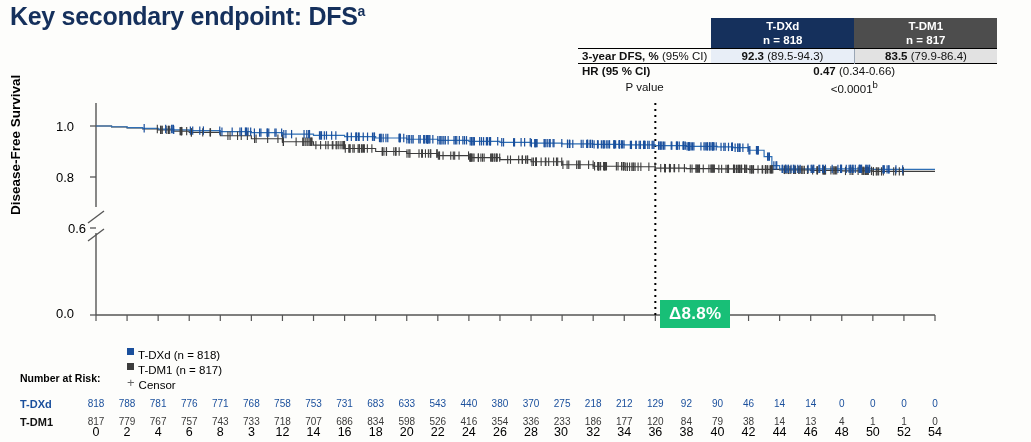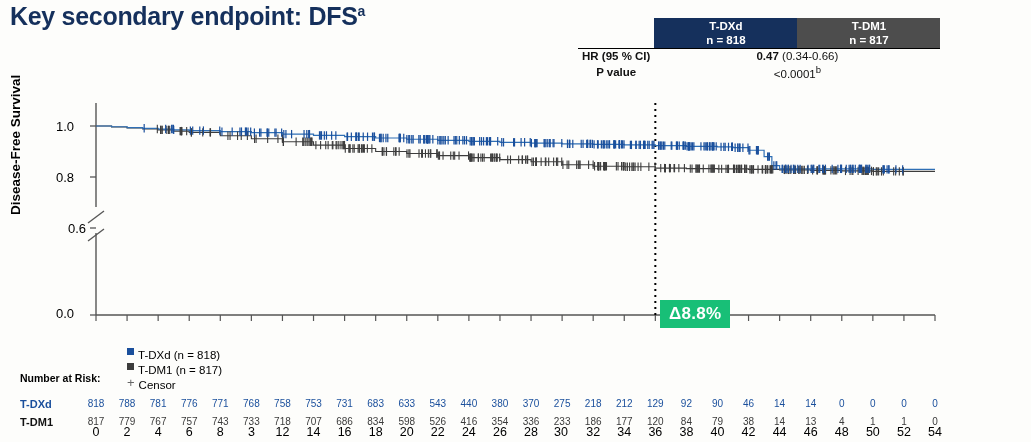--- a/index.html
+++ b/index.html
@@ -39,21 +39,21 @@
   }
   .rowlabel{text-align:left;font-weight:bold;border-top:1.4px solid #000;}
   .rowlabel .light{font-weight:normal;}
   .cell-dxd{background:#e8eef7;text-align:center;border-top:1.4px solid #000;}
   .cell-dm1{background:#e2e2e2;text-align:center;border-top:1.4px solid #000;border-left:1px solid #9aa6b5;}
   .cell-dxd b,.cell-dm1 b{font-weight:bold;}
   .rowlabel-plain{text-align:left;font-weight:bold;border-top:1.4px solid #000;}
   .span-center{text-align:center;border-top:1.4px solid #000;}
   .span-center-nb{text-align:center;}
   .pval-label{text-align:center;font-weight:bold;font-style:italic;}
-  .pval-label span{font-style:normal;font-weight:bold;margin-top:20px;}
+  .pval-label span{font-style:normal;font-weight:normal;margin-top:20px;}
 
   
   #chart-wrap{position:absolute;left:0;top:95px;width:1031px;height:280px;}
   #y-axis-title{
     position:absolute;left:8px;top:120px;
     transform:rotate(-90deg);transform-origin:left top;
     font-size:13.5px;font-weight:bold;color:#000;
     white-space:nowrap;
   }
   .ytick-label{
@@ -102,20 +102,34 @@
   <tbody>
       <tr>
     <td class="sum-head-blank"></td>
     <td class="sum-head-dxd">
       <div>T-DXd</div>
       <div>n = 818</div>
     </td>
     <td class="sum-head-dm1">
       <div>T-DM1</div>
       <div>n = 817</div>
+    </td>
+  </tr>
+  <tr>
+    <td class="rowlabel">
+      <span>3-year DFS, %</span>
+      <span class="light">(95% CI)</span>
+    </td>
+    <td class="cell-dxd">
+      <b>92.3</b>
+      <span>(89.5-94.3)</span>
+    </td>
+    <td class="cell-dm1">
+      <b>83.5</b>
+      <span>(79.9-86.4)</span>
     </td>
   </tr>
   <tr>
     <td class="rowlabel-plain">
       <span>HR</span>
       <span class="light">(95 % CI)</span>
     </td>
     <td class="span-center" colspan="2">
       <b>0.47</b>
       <span>(0.34-0.66)</span>

